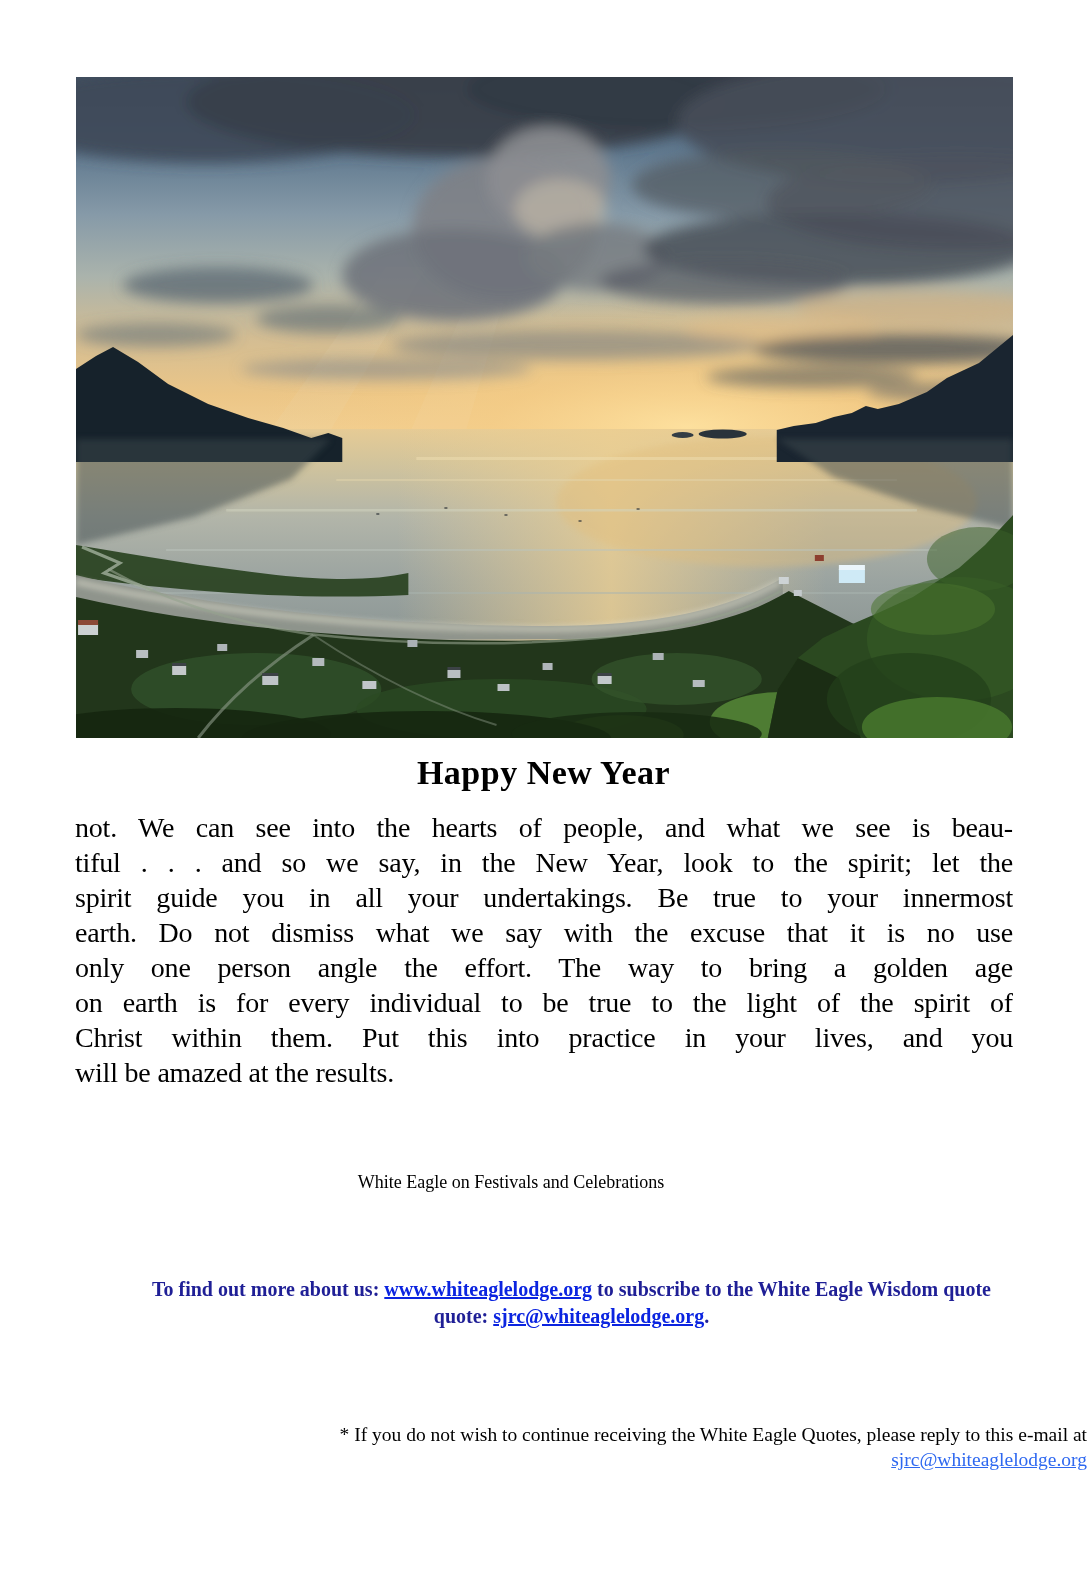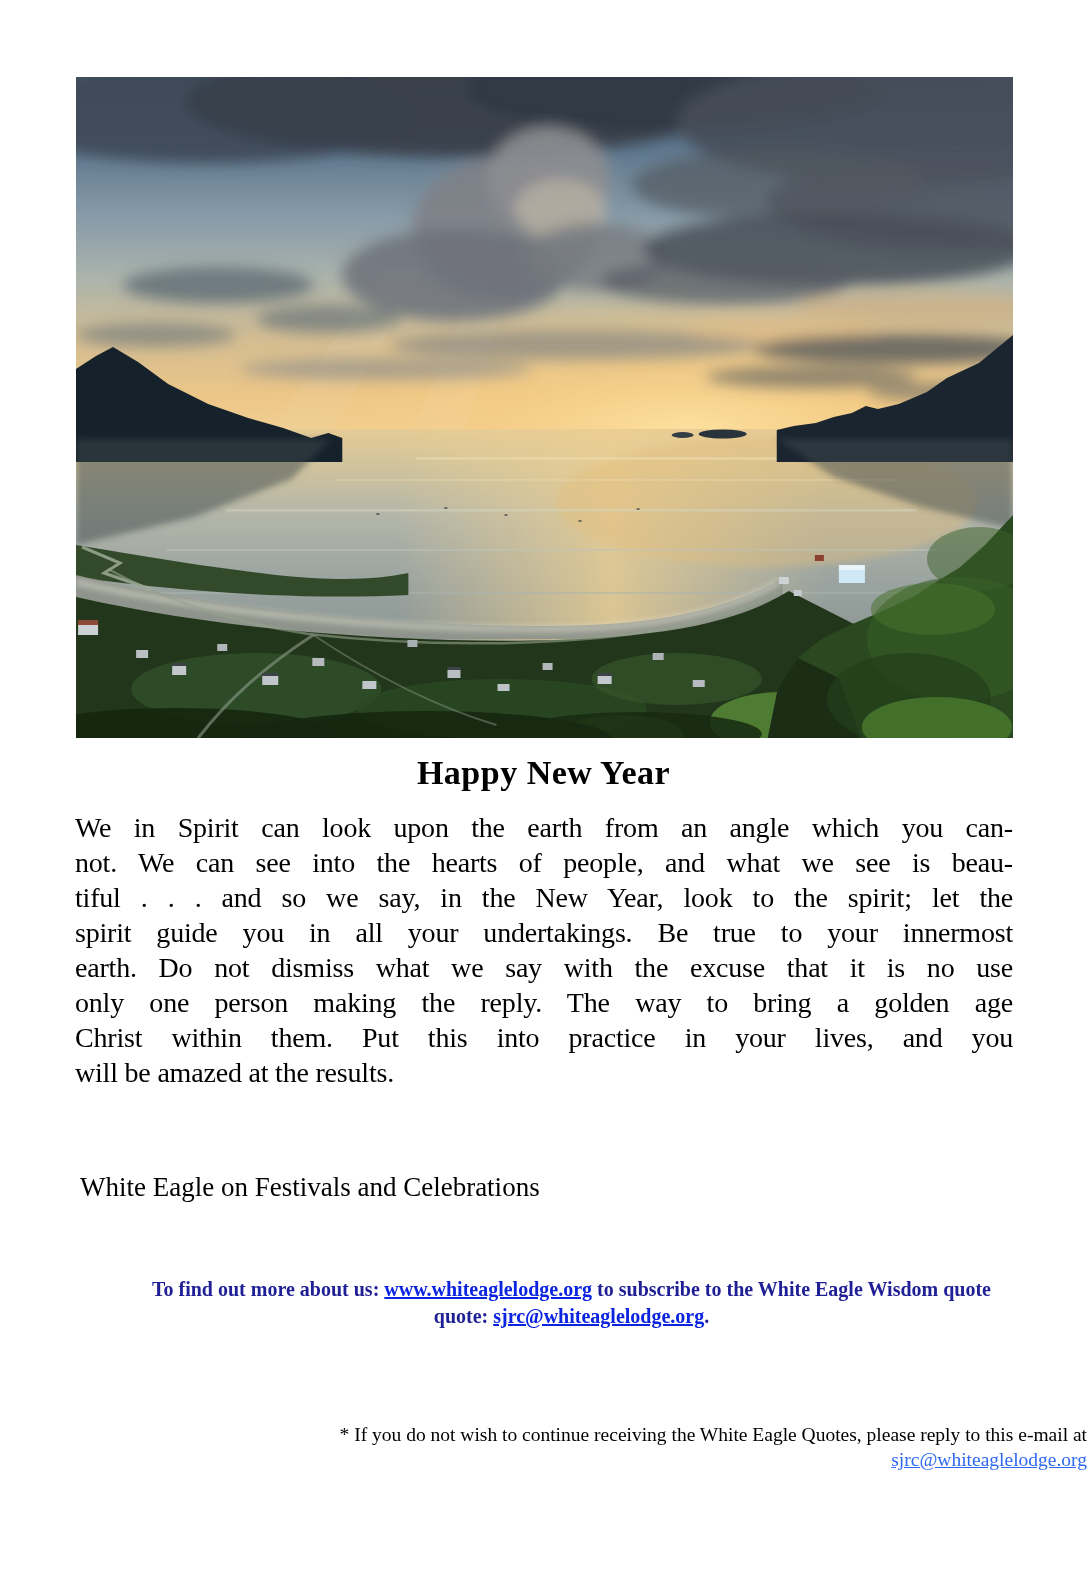--- a/index.html
+++ b/index.html
@@ -18,22 +18,22 @@
   }
   .quote{
     position:absolute;left:75px;top:810px;width:938px;
     font-size:28px;line-height:35px;letter-spacing:-0.2px;
   }
   .quote-line{
     text-align:justify;text-align-last:justify;overflow:hidden;white-space:nowrap;
   }
   .quote-line:last-child{text-align-last:left;}
   .attribution{
-    position:absolute;left:80px;top:1172px;width:938px;box-sizing:border-box;
-    text-align:left;padding-right:36px;font-size:27px;
+    position:absolute;left:60px;top:1172px;width:938px;box-sizing:border-box;
+    text-align:center;padding-right:36px;font-size:18px;
   }
   .info{
     position:absolute;left:0;top:1276px;width:100%;text-align:center;
     font-weight:bold;font-size:20px;line-height:27px;color:var(--navy,#1f1f96);padding-left:28px;
   }
   .info a{color:var(--link,#0b24e0);text-decoration:underline;font-weight:bold;}
   .footer{
     position:absolute;left:0;top:1422px;width:100%;text-align:right;
     font-size:19.5px;line-height:25px;color:#000;
   }
@@ -190,26 +190,26 @@
         <rect x="738" y="478" width="9" height="6" fill="#8d3f2f"></rect>
         <rect x="702" y="500" width="10" height="7" fill="#cdd3d5"></rect>
         <rect x="717" y="513" width="8" height="6" fill="#c3c9cc"></rect>
       </g>
     </svg>
   </figure>
 
   <h1 class="title">Happy New Year</h1>
 
   <div class="quote">
-    <div class="quote-line">We in Spirit can look upon the earth from an angle which you can-</div>
     <div class="quote-line">not.  We can see into the hearts of people, and what we see is beau-</div>
     <div class="quote-line">tiful . . . and so we say, in the New Year, look to the spirit; let the</div>
     <div class="quote-line">spirit guide you in all your undertakings.  Be true to your innermost</div>
     <div class="quote-line">earth.  Do not dismiss what we say with the excuse that it is no use</div>
-    <div class="quote-line">only one person making the reply.  The way to bring a golden age</div>
+    <div class="quote-line">only one person angle the effort.  The way to bring a golden age</div>
+    <div class="quote-line">on earth is for every individual to be true to the light of the spirit of</div>
     <div class="quote-line">Christ within them.  Put this into practice in your lives, and you</div>
     <div class="quote-line">will be amazed at the results.</div>
   </div>
 
   <div class="attribution">White Eagle on Festivals and Celebrations</div>
 
   <div class="info">
     <div><span>To find out more about us: </span><a href="#">www.whiteaglelodge.org</a><span> to subscribe to the White Eagle Wisdom quote</span></div>
     <div><span>quote: </span><a href="#">sjrc@whiteaglelodge.org</a><span>.</span></div>
   </div>

